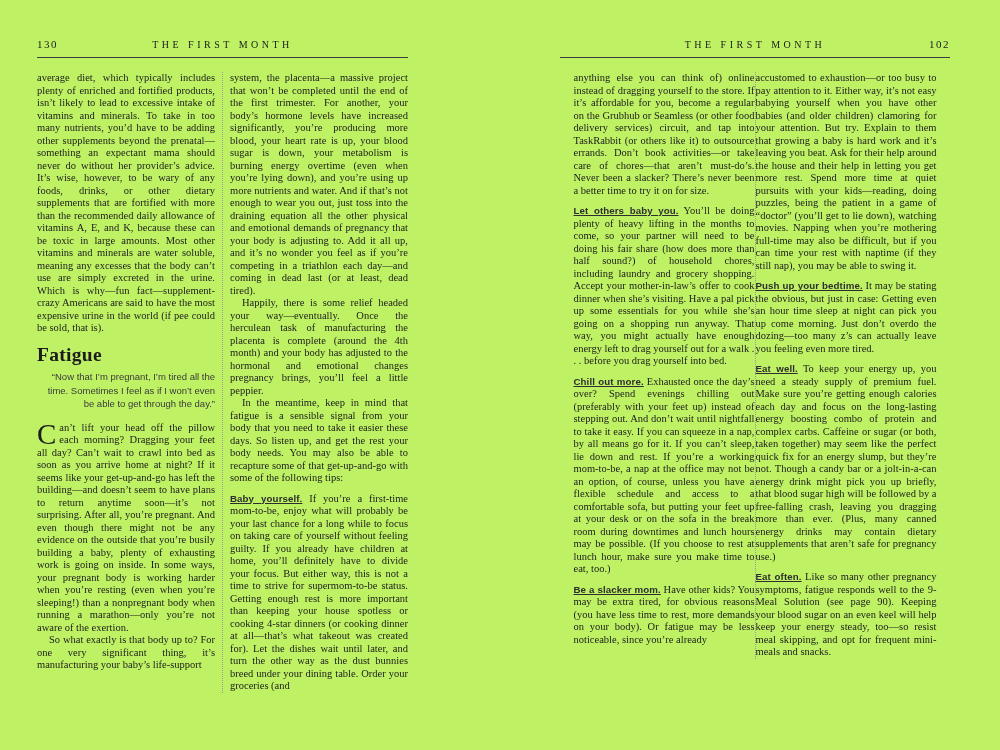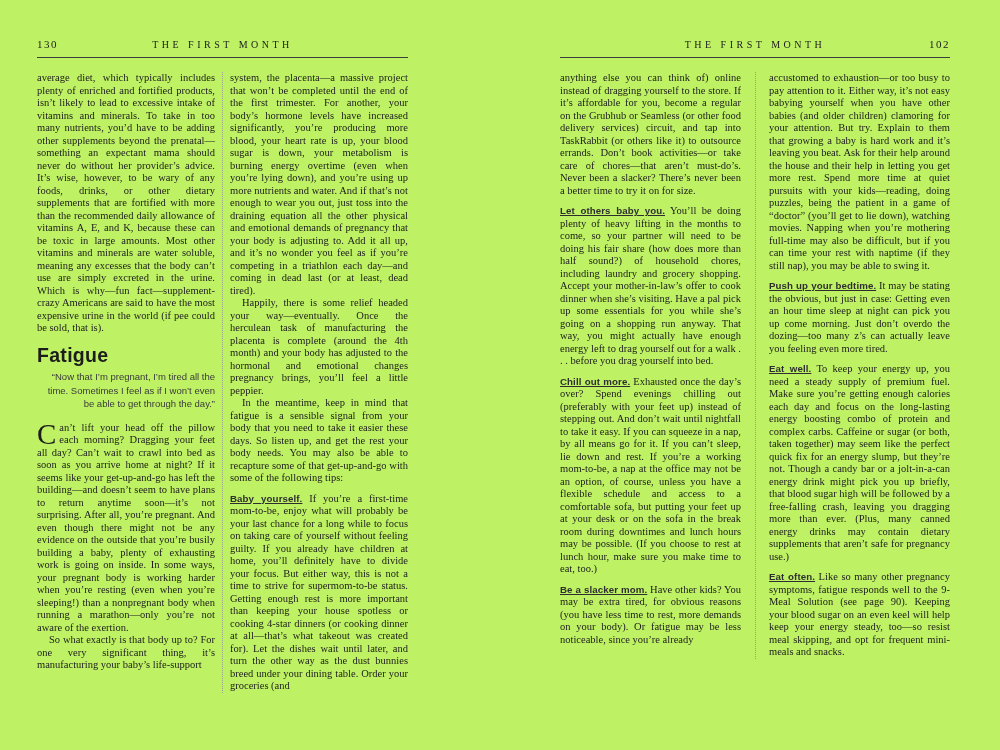--- a/index.html
+++ b/index.html
@@ -28,21 +28,21 @@
     font-size: 10px;
     letter-spacing: 3.5px;
     white-space: nowrap;
   }
   .page-num { font-size: 11px; letter-spacing: 1.5px; }
   .page-num.pos-left  { justify-self: start; }
   .page-num.pos-right { justify-self: end; }
 
   .cols { display: flex; margin-top: 14px; }
   .page-left  .cols { justify-content: space-between; }
-  .page-right .cols { justify-content: space-between; }
+  .page-right .cols { justify-content: center; }
   .col {
     width: 178px;
     font-size: 10.5px;
     line-height: 12.5px;
     text-align: justify;
     text-justify: inter-word;
   }
   .page-right .col { width: 181px; }
   .vdiv {
     width: 0;
@@ -55,21 +55,21 @@
   p.tip { text-indent: 0; margin-top: 8px; }
   .tip-label {
     font-family: "Liberation Sans", "DejaVu Sans", sans-serif;
     font-weight: bold;
     font-size: 9.7px;
     letter-spacing: 0.1px;
     color: #2e2e2e;
     text-decoration: underline;
   }
   .section-heading {
-    font-family: Liberation Sans, sans-serif;
+    font-family: Liberation Serif, serif;
     font-size: 19.5px;
     font-weight: bold;
     letter-spacing: 0.3px;
     margin: 14px 0 9px 0;
     text-align: left;
     text-indent: 0;
   }
   .quote {
     font-family: "Liberation Sans", "DejaVu Sans", sans-serif;
     font-weight: normal;

